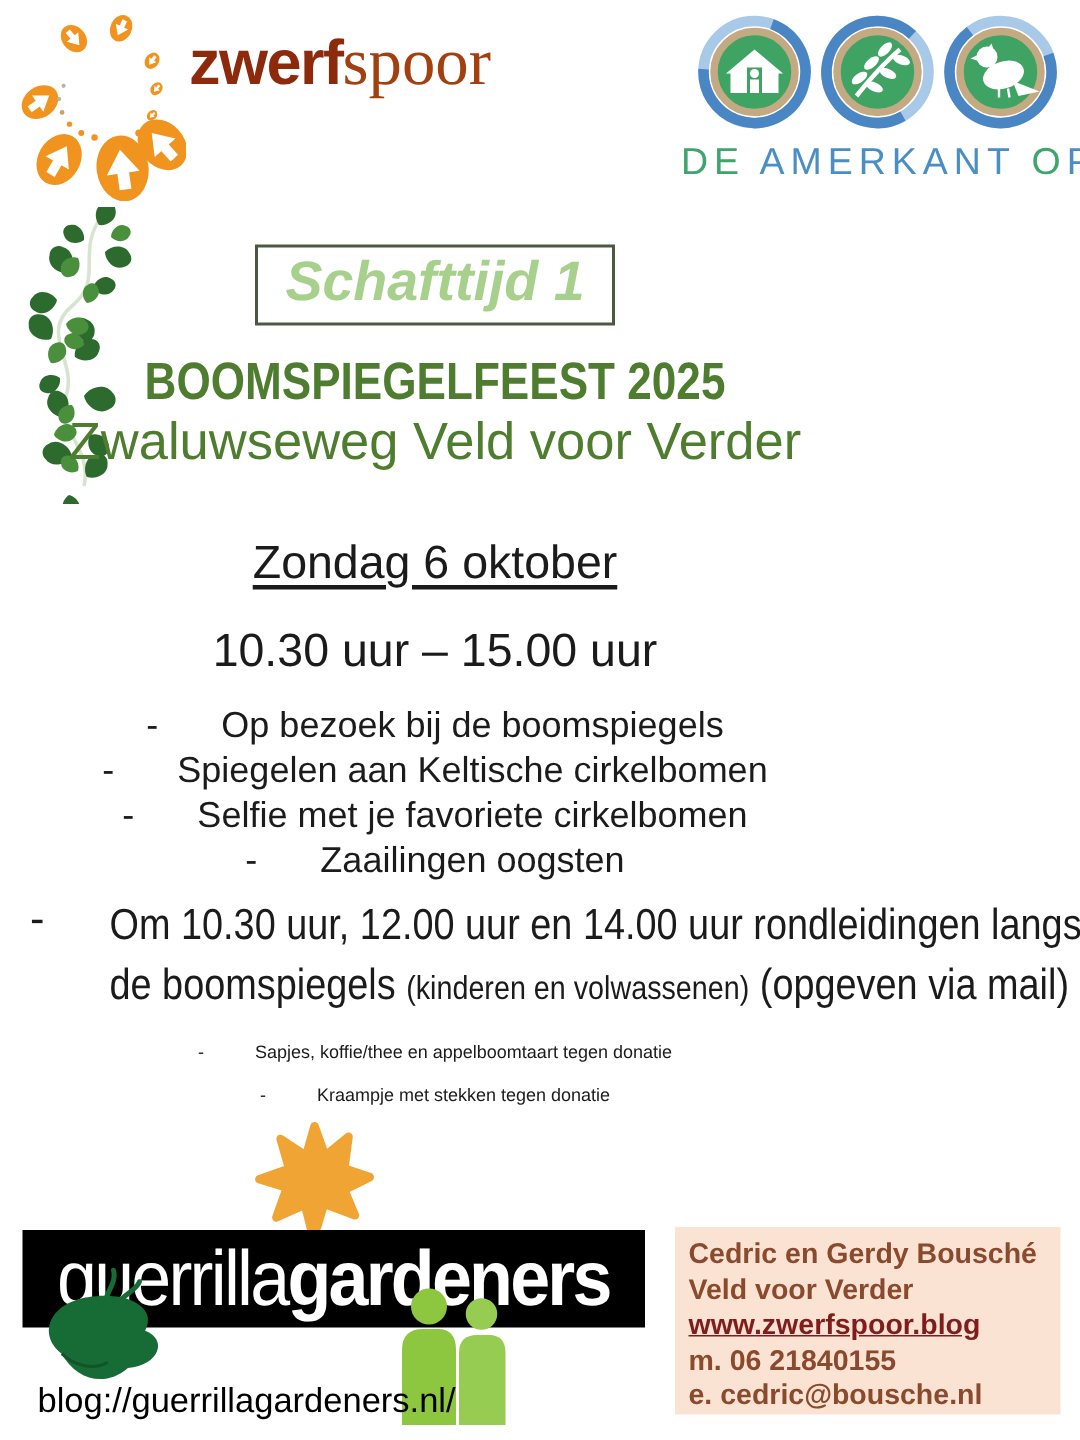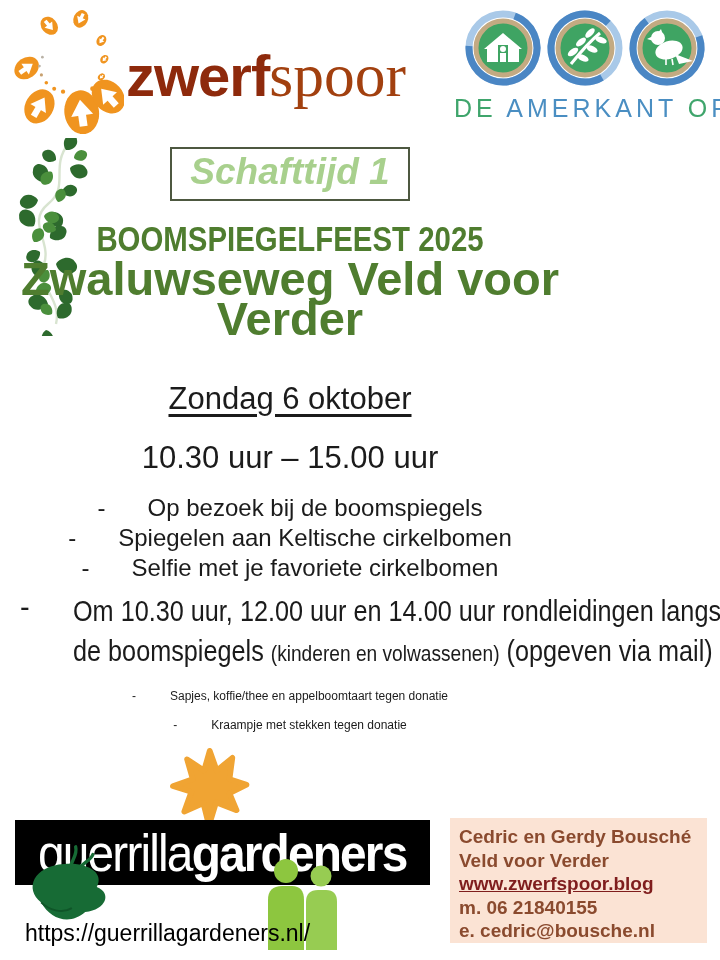--- a/index.html
+++ b/index.html
@@ -4,43 +4,43 @@
 <style>
   html,body { margin:0; padding:0; }
   body { font-family:"Liberation Sans", sans-serif; background:#888; }
   .page {
     position:relative; width:720px; height:960px; background:#ffffff;
     overflow:hidden; margin:0 auto;
   }
 
   
   .zwerf-logo { position:absolute; top:6px; left:6px; display:flex; align-items:flex-start; }
-  .zwerf-text { margin-left:2px; margin-top:39px; font-size:58px; line-height:1; white-space:nowrap; }
+  .zwerf-text { margin-left:2px; margin-top:13px; font-size:42px; line-height:1; white-space:nowrap; }
   .zwerf-text .p1 { font-weight:bold; color:#8e2a0c; letter-spacing:-1px; }
   .zwerf-text .p2 { font-family:"Liberation Serif", serif; color:#a2400f; font-size:1.06em; }
 
   .amerkant { position:absolute; top:4px; right:4px; width:262px; text-align:center; }
   .amerkant .circles { display:flex; justify-content:center; }
   .amerkant .circles svg { margin:0 -3px; }
   .amerkant-text { margin-top:2px; font-size:25px; letter-spacing:4px; font-weight:400; white-space:nowrap; }
   .amk-g { color:#3fa56c; } .amk-b { color:#4a8ec2; }
 
   
   .ivy { position:absolute; left:0; top:138px; }
 
   
-  .content { position:absolute; top:0; left:0; width:580px; text-align:center; color:#1b1b1b; }
+  .content { position:absolute; top:16px; left:0; width:580px; text-align:center; color:#1b1b1b; }
   .badge {
     display:inline-block; margin-top:147px; border:2px solid #4d5840;
     padding:2px 18px 6px 18px; background:#fff;
   }
   .badge-label { font-style:italic; font-weight:bold; font-size:37px; color:#a8d08d; }
   .title1 { margin-top:18px; font-size:35px; font-weight:bold; color:#4f7d2f; line-height:40px;
             transform:scaleX(0.84); transform-origin:50% 50%; }
-  .title2 { font-size:47px; font-weight:bold; color:#4f7d2f; line-height:40px; }
+  .title2 { font-size:35px; font-weight:normal; color:#4f7d2f; line-height:40px; }
   .date-line { margin-top:42px; font-size:31px; line-height:36px; }
   .date-line span { text-decoration:underline; text-underline-offset:5px; }
   .time-line { margin-top:24px; font-size:31px; line-height:34px; }
 
   .activities { margin-top:18px; }
   .act-line { font-size:24px; line-height:30px; }
   .dash { display:inline-block; margin-right:42px; }
   .extra .dash { margin-right:34px; }
 
   .tour { margin-top:8px; text-align:left; padding-left:73px; position:relative; }
@@ -204,20 +204,21 @@
     <div class="title1">BOOMSPIEGELFEEST 2025</div>
     <div class="title2">Zwaluwseweg Veld voor Verder</div>
 
     <div class="date-line"><span>Zondag 6 oktober</span></div>
     <div class="time-line">10.30 uur – 15.00 uur</div>
 
     <div class="activities">
       <div class="act-line"><span class="dash">-</span><span>Op bezoek bij de boomspiegels</span></div>
       <div class="act-line"><span class="dash">-</span><span>Spiegelen aan Keltische cirkelbomen</span></div>
       <div class="act-line"><span class="dash">-</span><span>Selfie met je favoriete cirkelbomen</span></div>
+      <div class="act-line"><span class="dash">-</span><span>Zaailingen oogsten</span></div>
     </div>
 
     <div class="tour">
       <span class="tour-dash">-</span>
       <div class="tour-line">Om 10.30 uur, 12.00 uur en 14.00 uur rondleidingen langs</div>
       <div class="tour-line"><span>de boomspiegels </span><span class="tour-small">(kinderen en volwassenen)</span><span> (opgeven via mail)</span></div>
     </div>
 
     <div class="extras">
       <div class="extra"><span class="dash">-</span><span>Sapjes, koffie/thee en appelboomtaart tegen donatie</span></div>
@@ -248,21 +249,21 @@
     <g fill="#8dc63f">
       <circle cx="22" cy="13" r="12"></circle>
       <path d="M4,92 L4,42 Q4,28 18,28 L28,28 Q40,28 40,42 L40,92 Z"></path>
     </g>
     <g fill="#97cc52">
       <circle cx="57" cy="18" r="10.5"></circle>
       <path d="M42,92 L42,44 Q42,32 54,32 L62,32 Q73,32 73,44 L73,92 Z"></path>
     </g>
   </svg>
 
-  <a class="gg-url" href="#">https://guerrillagardeners.nl/</a>
+  <a class="gg-url" href="#">blog://guerrillagardeners.nl/</a>
 
   <div class="contact-box">
     <div>Cedric en Gerdy Bousché</div>
     <div>Veld voor Verder</div>
     <div><a class="contact-link" href="#">www.zwerfspoor.blog</a></div>
     <div>m. 06 21840155</div>
     <div>e. cedric@bousche.nl</div>
   </div>
 
 </div>

